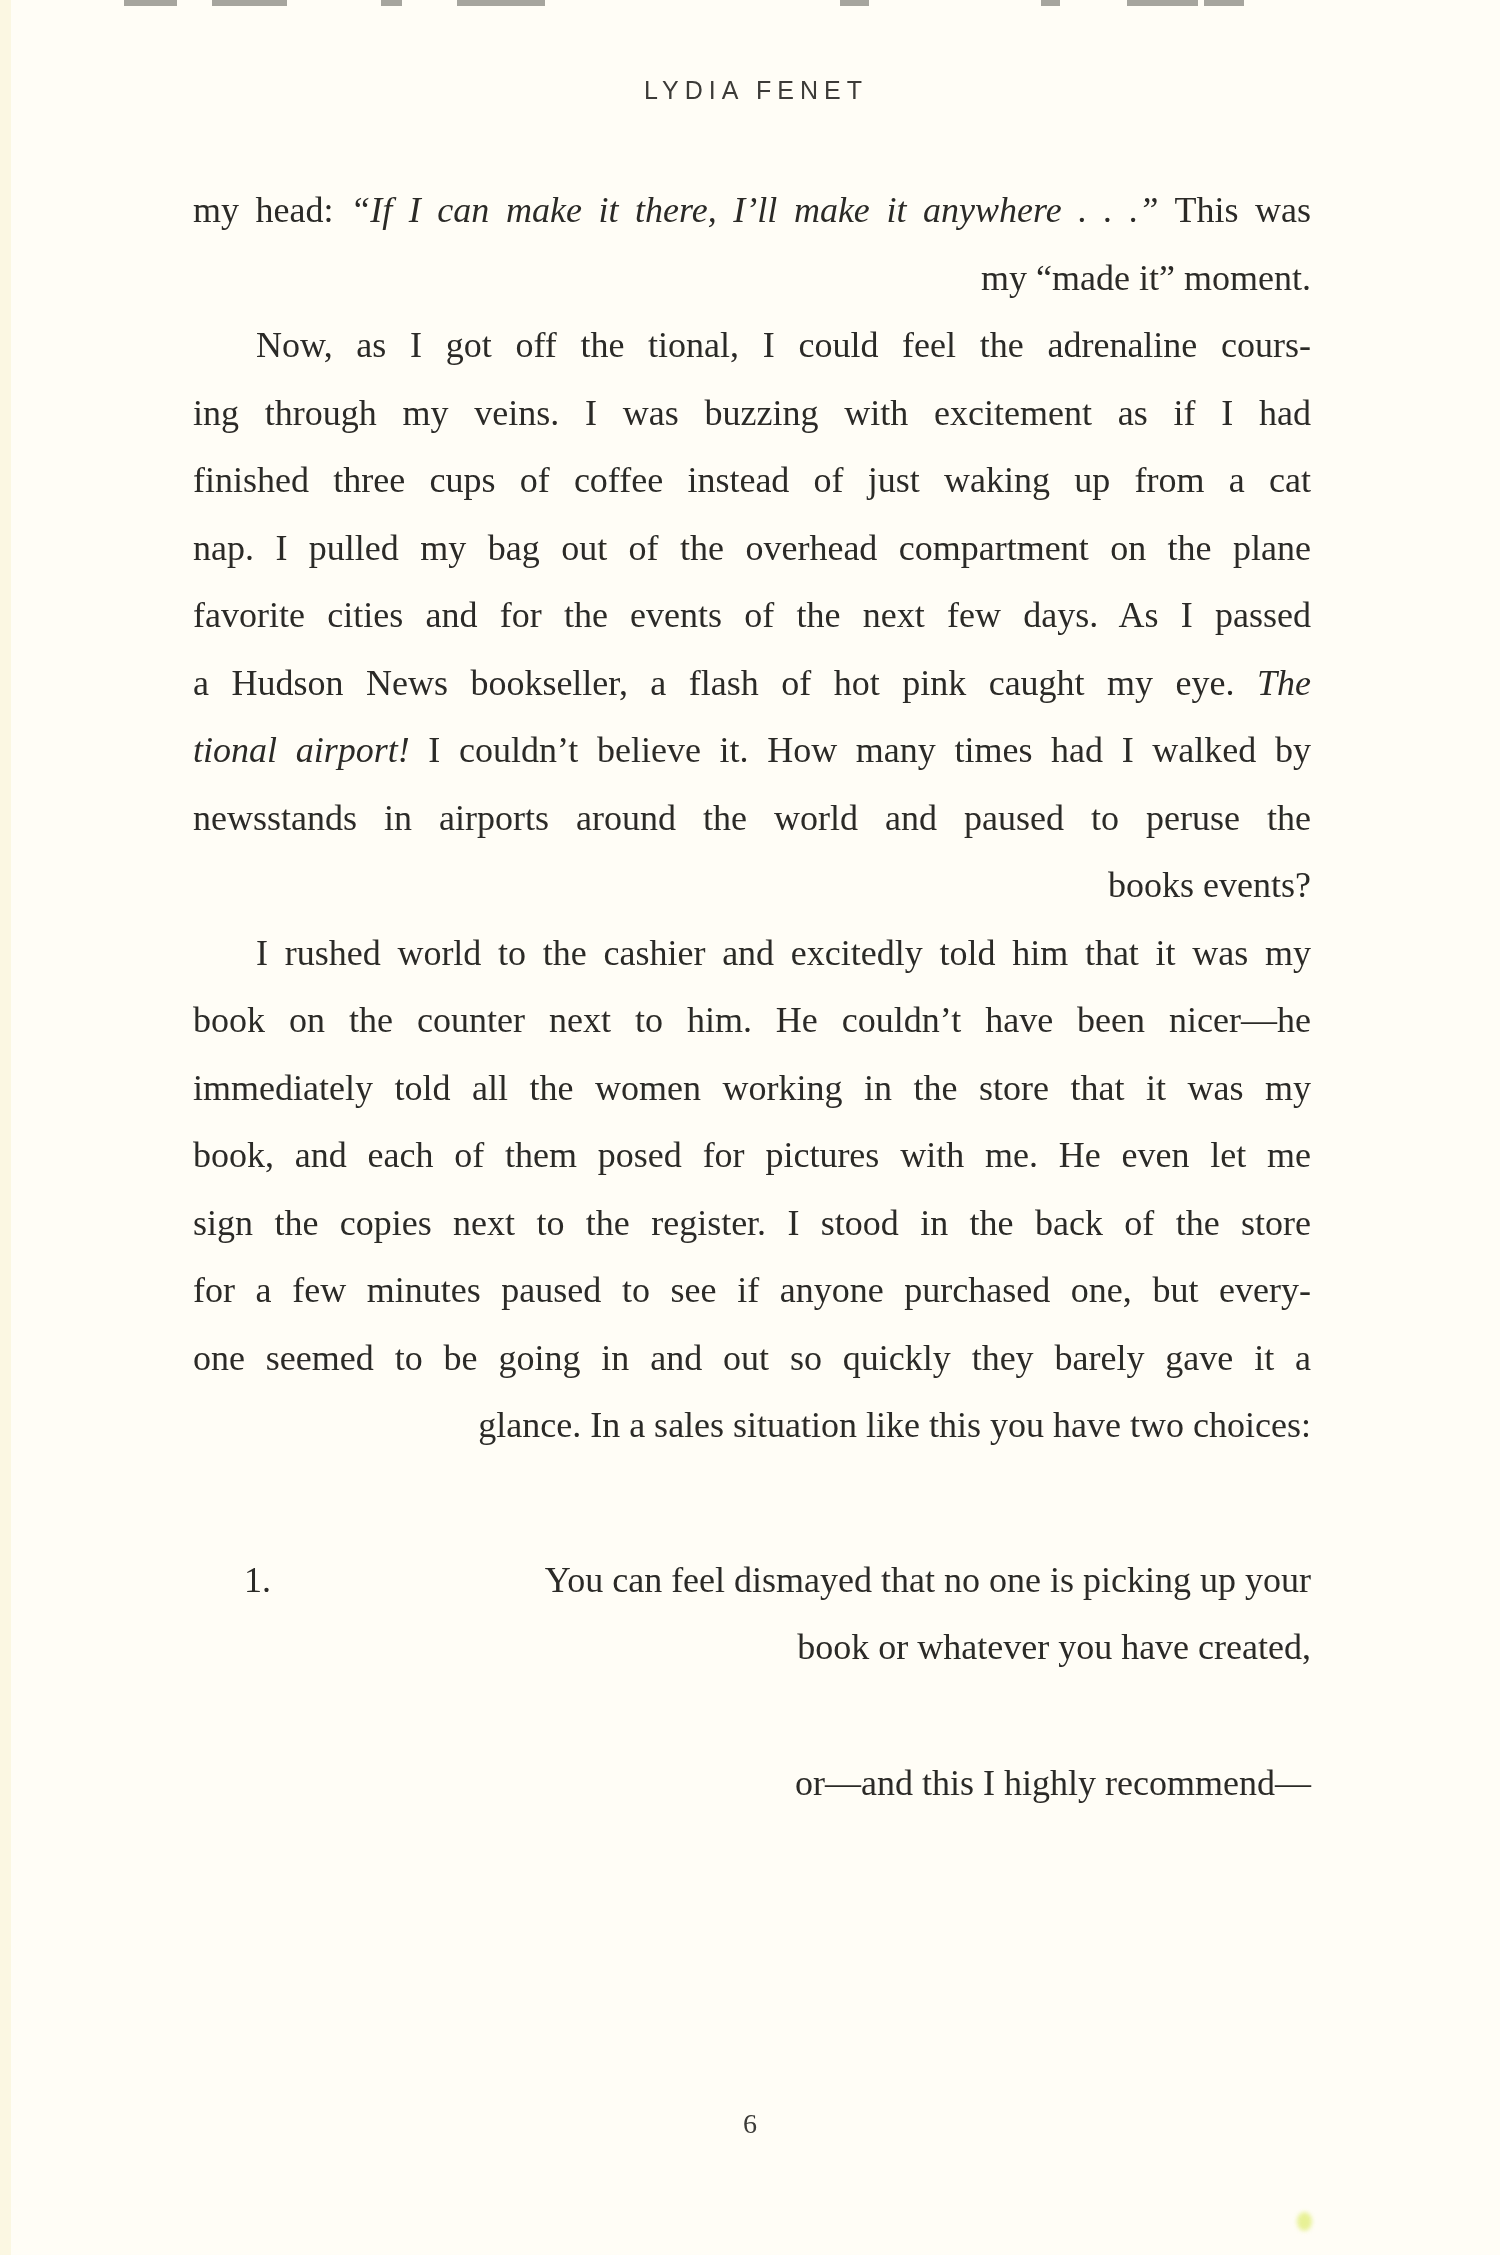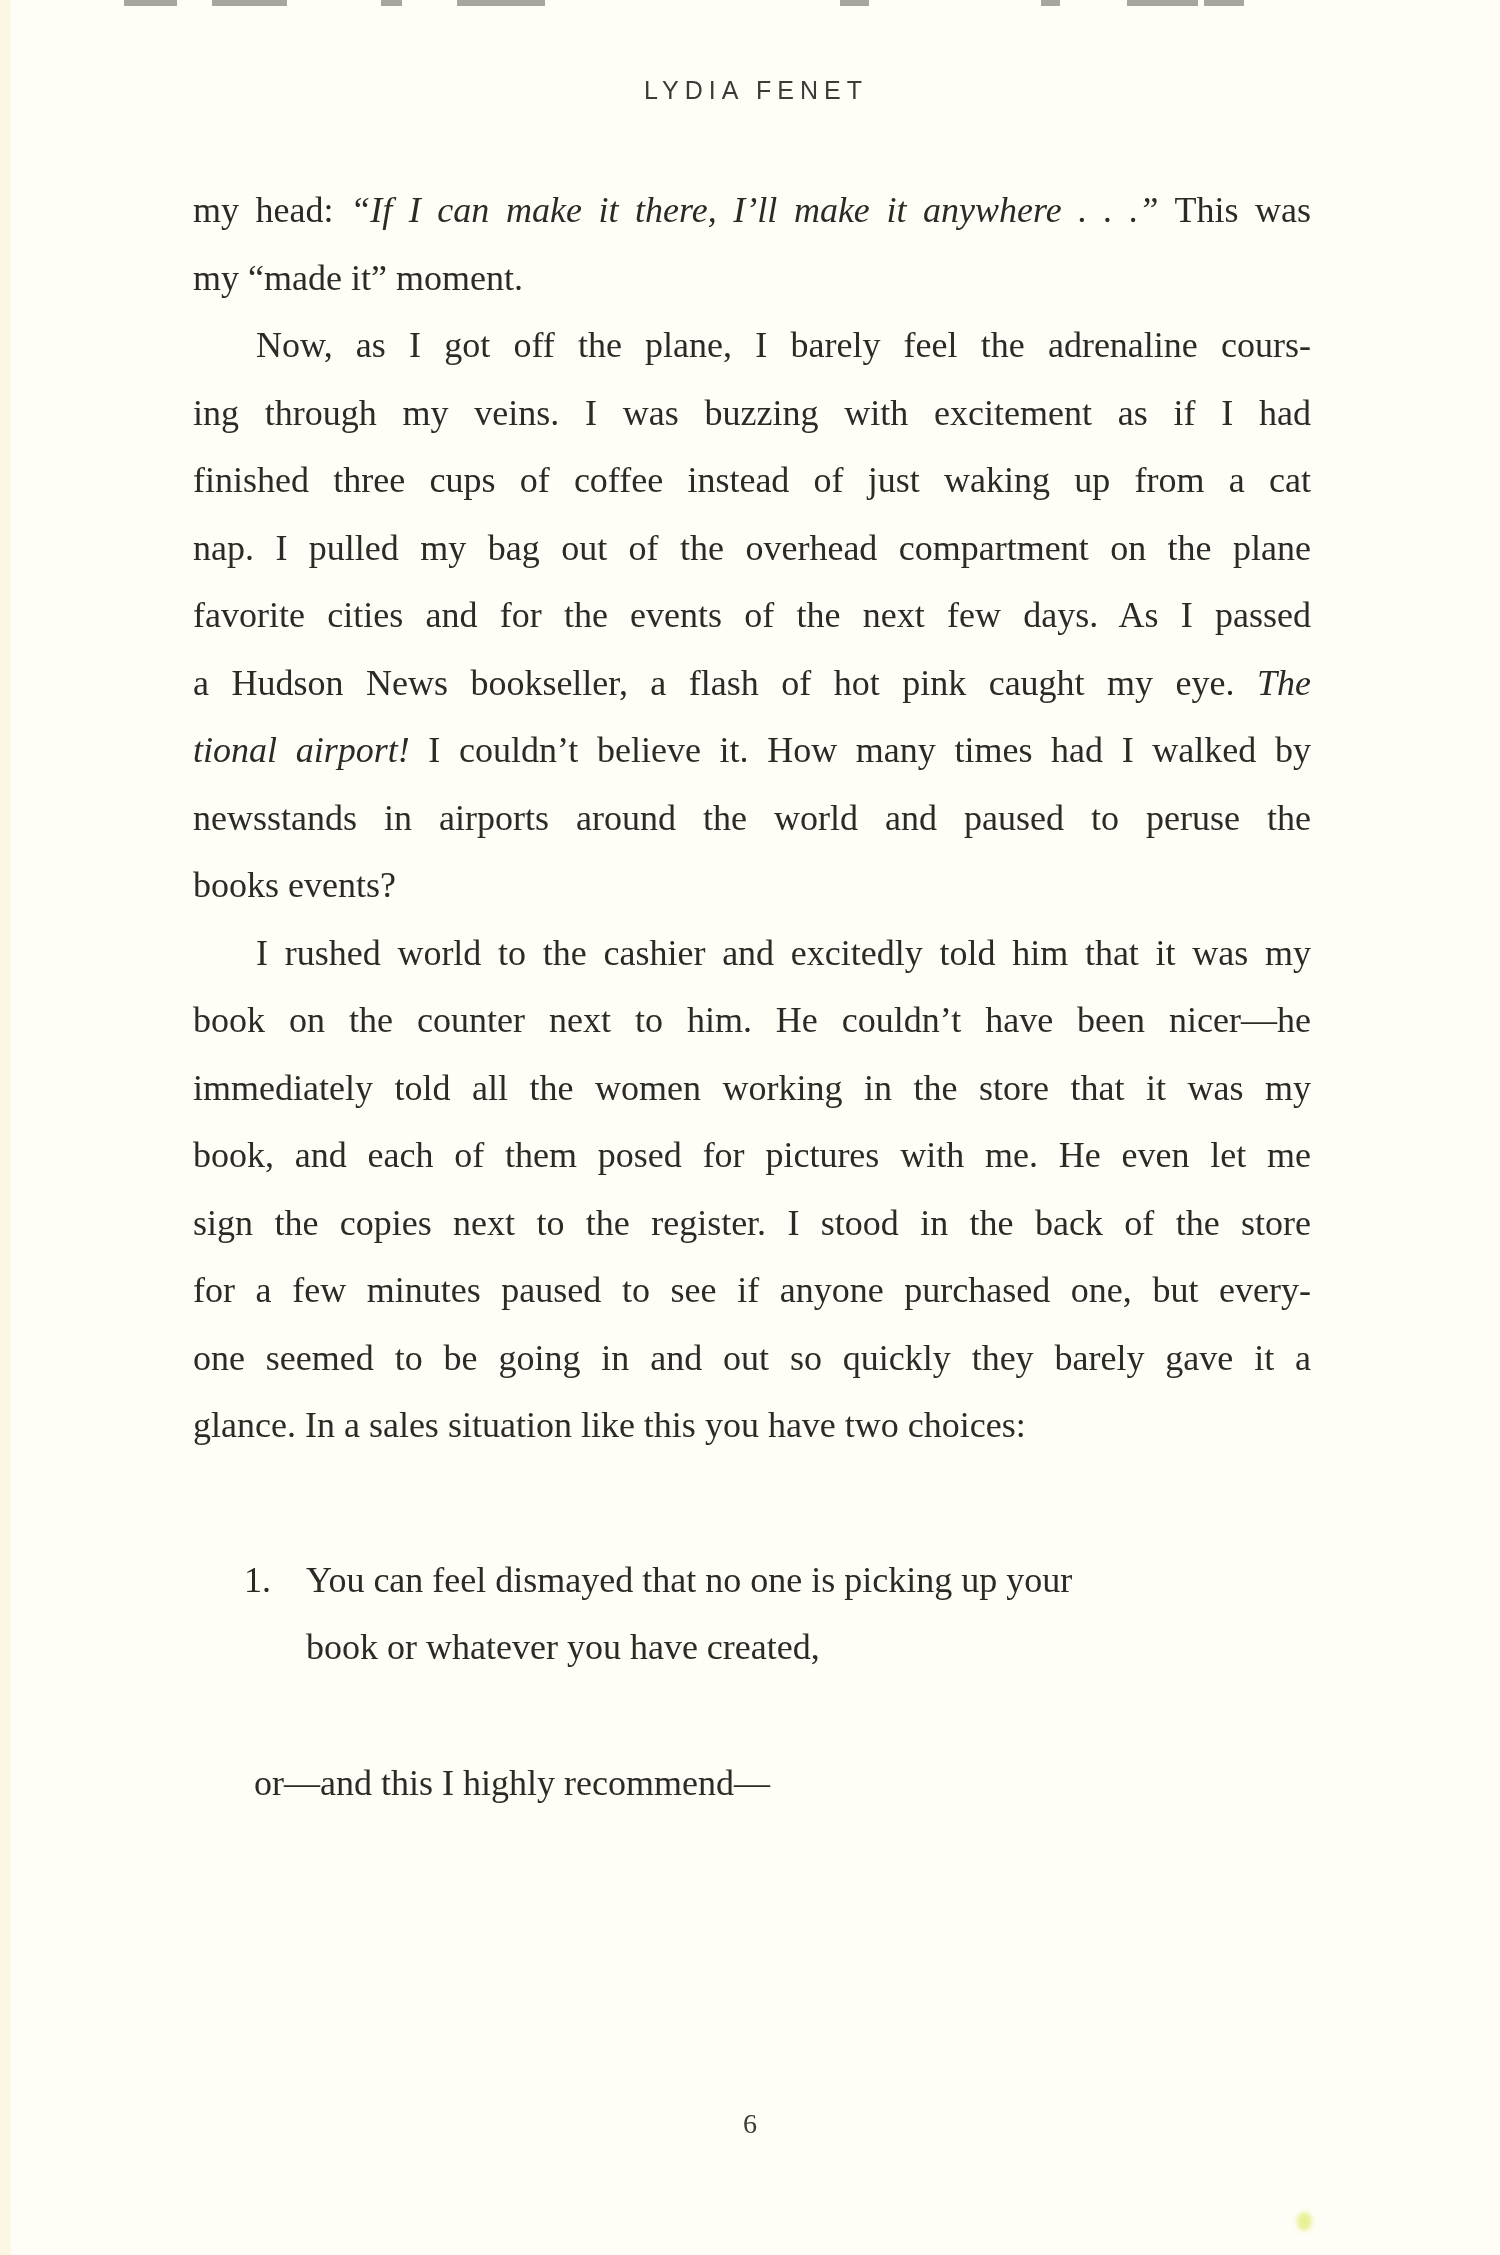--- a/index.html
+++ b/index.html
@@ -33,21 +33,21 @@
     font-family:"Liberation Sans", sans-serif;
     font-size:25px;letter-spacing:6px;
     color:var(--muted);
     padding-left:6px;
   }
   .body-text{
     position:absolute;top:177px;left:193px;width:1118px;
     font-size:36px;line-height:67.5px;
     color:var(--text);
   }
-  .line{text-align:left;}
+  .line{text-align:right;}
   .line.j{text-align:justify;text-align-last:justify;}
   .line.ind{text-indent:63px;}
   .line.li{position:relative;padding-left:113px;}
   .line.li .num{position:absolute;left:51px;top:0;}
   .line.licont{padding-left:113px;}
   .line.or{padding-left:61px;}
   .gap-list{margin-top:87px;}
   .gap-or{margin-top:68px;}
   .page-number{
     position:absolute;top:2108px;left:0;width:1500px;
@@ -75,21 +75,21 @@
       <div class="artifact" style="left: 457px; width: 88px;"></div>
       <div class="artifact" style="left: 840px; width: 29px;"></div>
       <div class="artifact" style="left: 1041px; width: 19px;"></div>
       <div class="artifact" style="left: 1127px; width: 71px;"></div>
       <div class="artifact" style="left: 1204px; width: 40px;"></div>
     </div>
   <div class="running-header">LYDIA FENET</div>
   <div class="body-text" id="body-text">
       <div class="line j">my head: <i>“If I can make it there, I’ll make it anywhere . . .”</i> This was</div>
       <div class="line ">my “made it” moment.</div>
-      <div class="line j ind">Now, as I got off the plane, I barely feel the adrenaline cours-</div>
+      <div class="line j ind">Now, as I got off the tional, I could feel the adrenaline cours-</div>
       <div class="line j">ing through my veins. I was buzzing with excitement as if I had</div>
       <div class="line j">finished three cups of coffee instead of just waking up from a cat</div>
       <div class="line j">nap. I pulled my bag out of the overhead compartment on the plane</div>
       <div class="line j">favorite cities and for the events of the next few days. As I passed</div>
       <div class="line j">a Hudson News bookseller, a flash of hot pink caught my eye. <i>The</i></div>
       <div class="line j"><i>tional airport!</i> I couldn’t believe it. How many times had I walked by</div>
       <div class="line j">newsstands in airports around the world and paused to peruse the</div>
       <div class="line ">books events?</div>
       <div class="line j ind">I rushed world to the cashier and excitedly told him that it was my</div>
       <div class="line j">book on the counter next to him. He couldn’t have been nicer—he</div>

